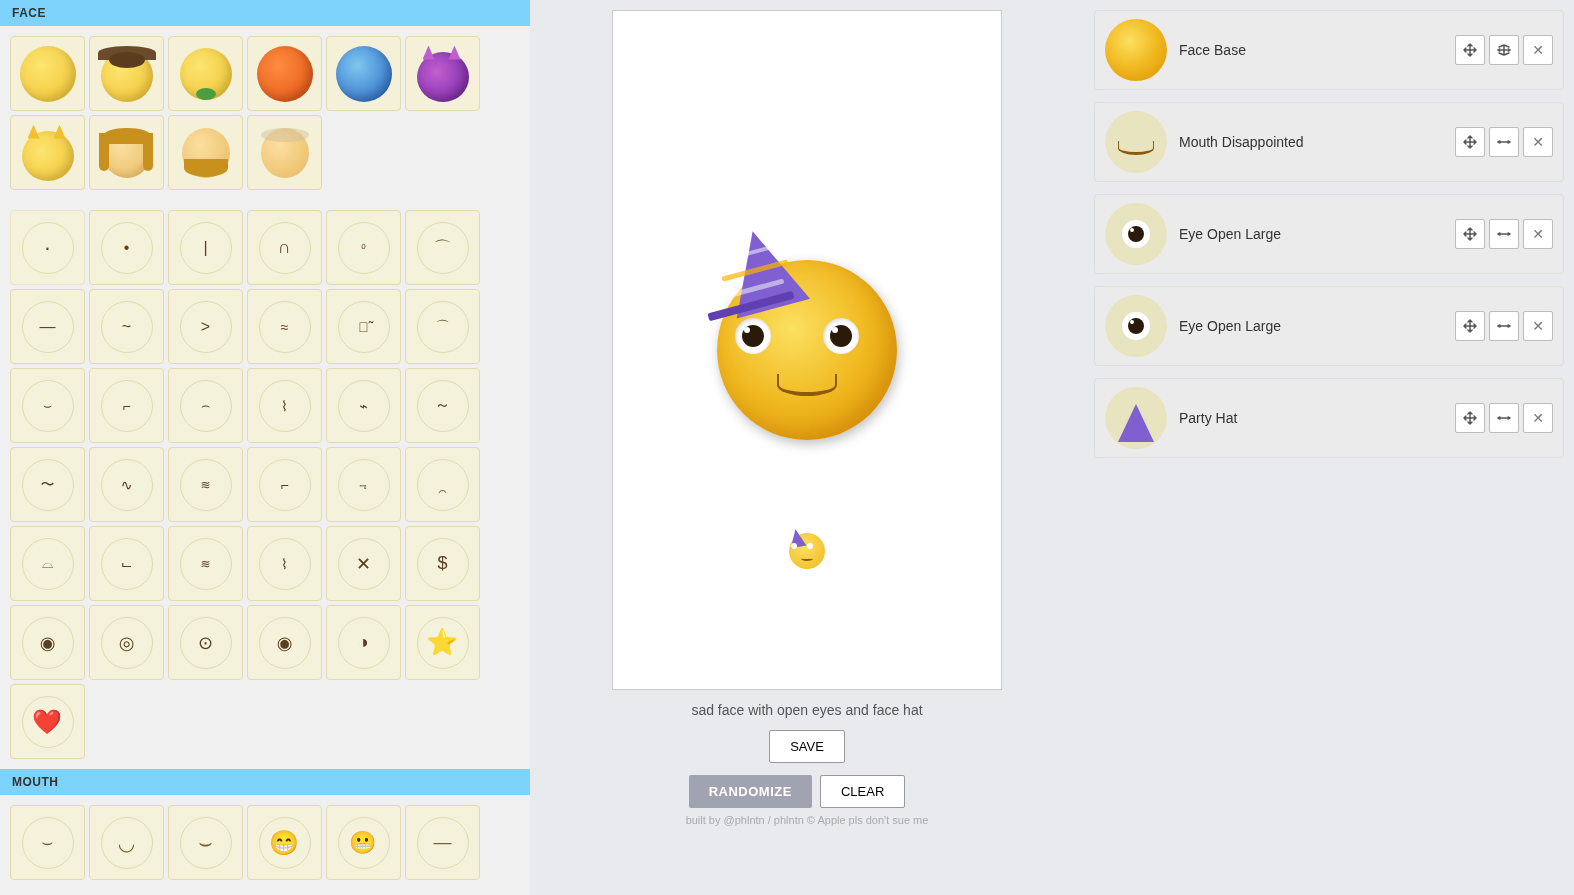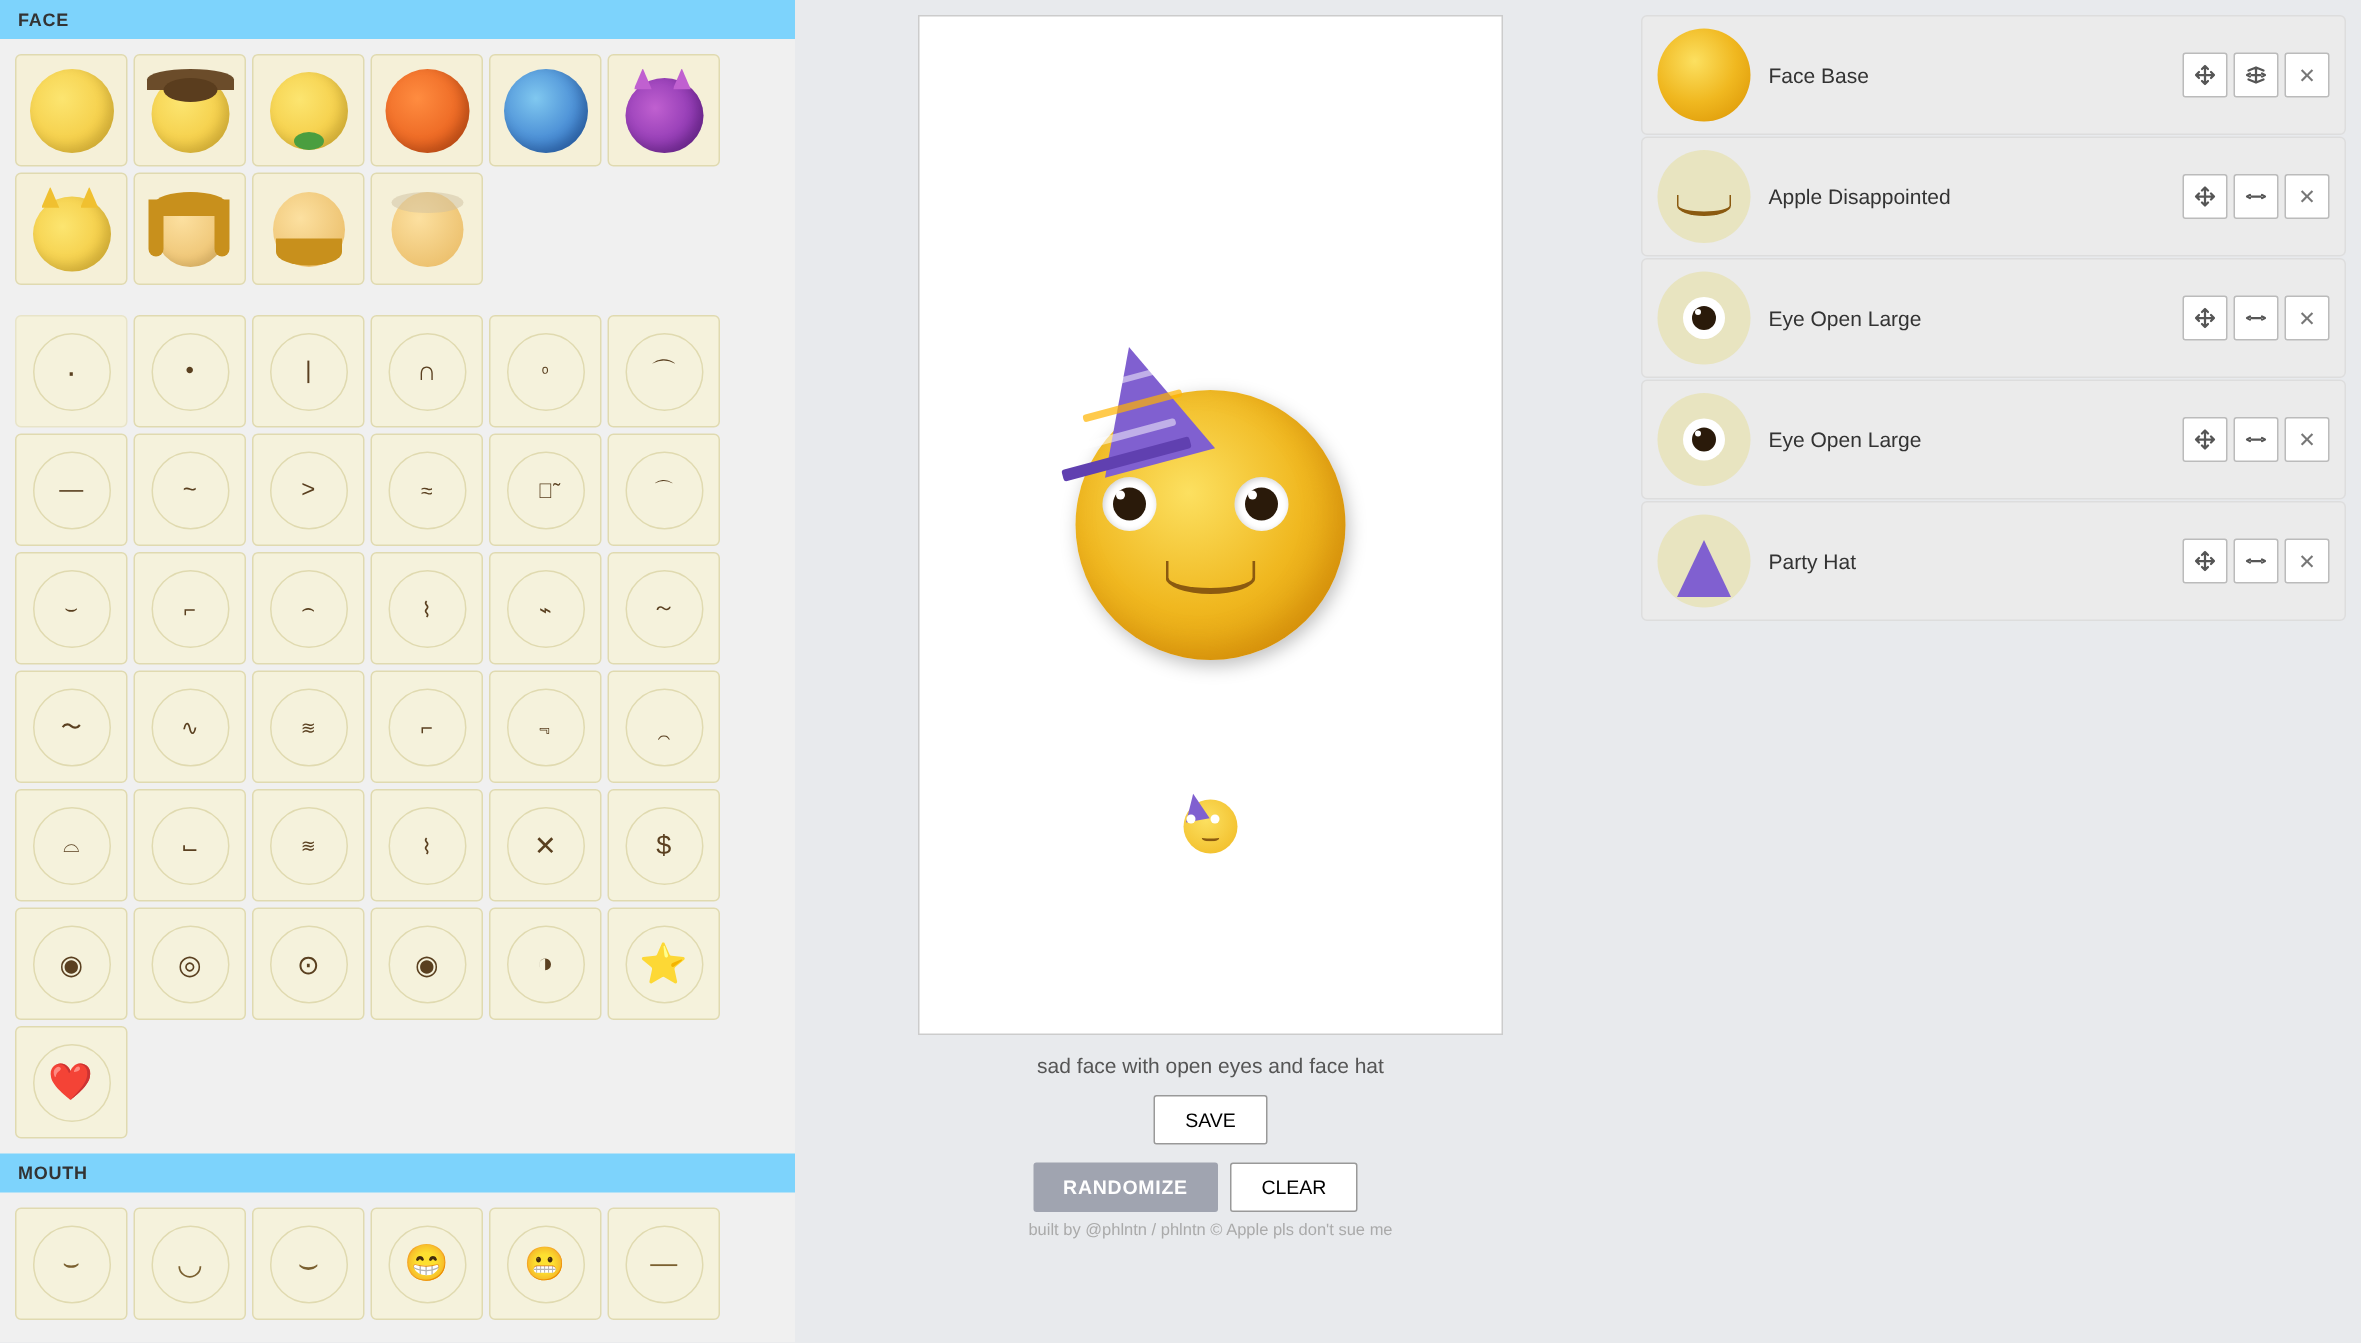--- a/index.html
+++ b/index.html
@@ -150,21 +150,21 @@
 
     
     #right-panel {
       width: 490px;
       height: 895px;
       background: #e8eaed;
       flex-shrink: 0;
       padding: 10px;
       display: flex;
       flex-direction: column;
-      gap: 1px;
+      gap: 12px;
     }
 
     .layer-item {
       background: #ebebeb;
       border-radius: 4px;
       display: flex;
       align-items: center;
       padding: 8px 10px;
       gap: 12px;
       border: 1px solid #ddd;
@@ -511,21 +511,21 @@
         </svg>
       </button>
       <button class="layer-btn" title="Delete" style="font-size:14px;color:#777;">✕</button>
     </div>
   </div>
 
   <div class="layer-item">
     <div class="layer-preview" style="background:#e8e4c0;">
       <div style="width:36px;height:14px;border-bottom:3px solid #8b5a10;border-radius:0 0 50% 50%;border-left:1px solid #8b5a10;border-right:1px solid #8b5a10;margin-top:12px;"></div>
     </div>
-    <span class="layer-name">Apple Disappointed</span>
+    <span class="layer-name">Mouth Disappointed</span>
     <div class="layer-controls">
       <button class="layer-btn" title="Move">
         <svg width="14" height="14" viewBox="0 0 14 14" fill="none">
           <path d="M7 1L7 13M1 7L13 7M7 1L5 3M7 1L9 3M7 13L5 11M7 13L9 11M1 7L3 5M1 7L3 9M13 7L11 5M13 7L11 9" stroke="#555" stroke-width="1.5" stroke-linecap="round"></path>
         </svg>
       </button>
       <button class="layer-btn" title="Flip">
         <svg width="14" height="14" viewBox="0 0 14 14" fill="none">
           <path d="M4 7H10M3 6L1 7L3 8M11 6L13 7L11 8" stroke="#555" stroke-width="1.5" stroke-linecap="round" stroke-linejoin="round"></path>
         </svg>

